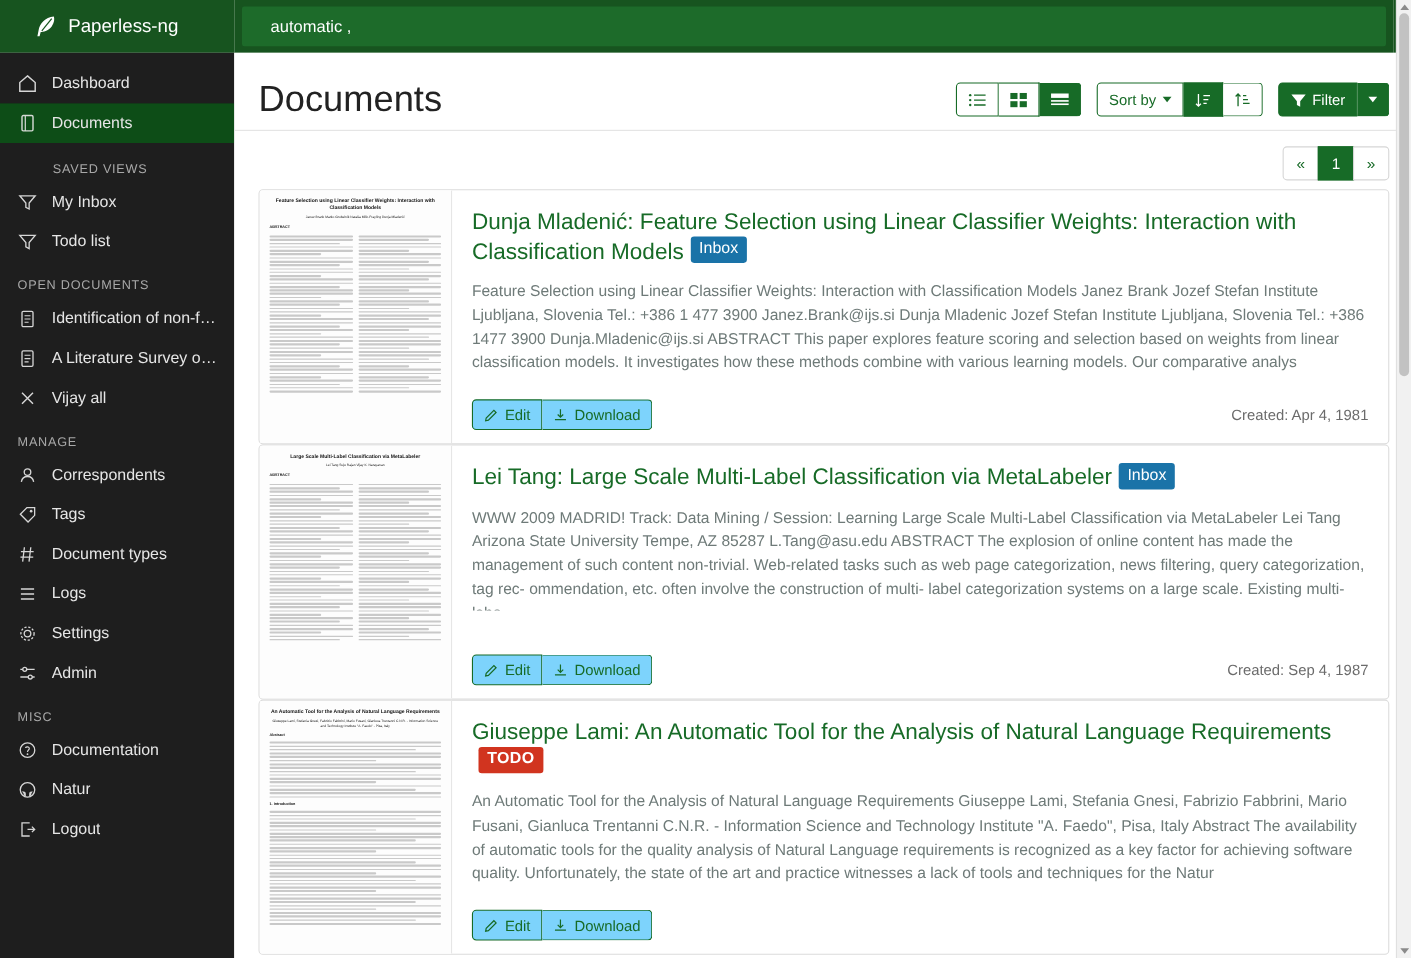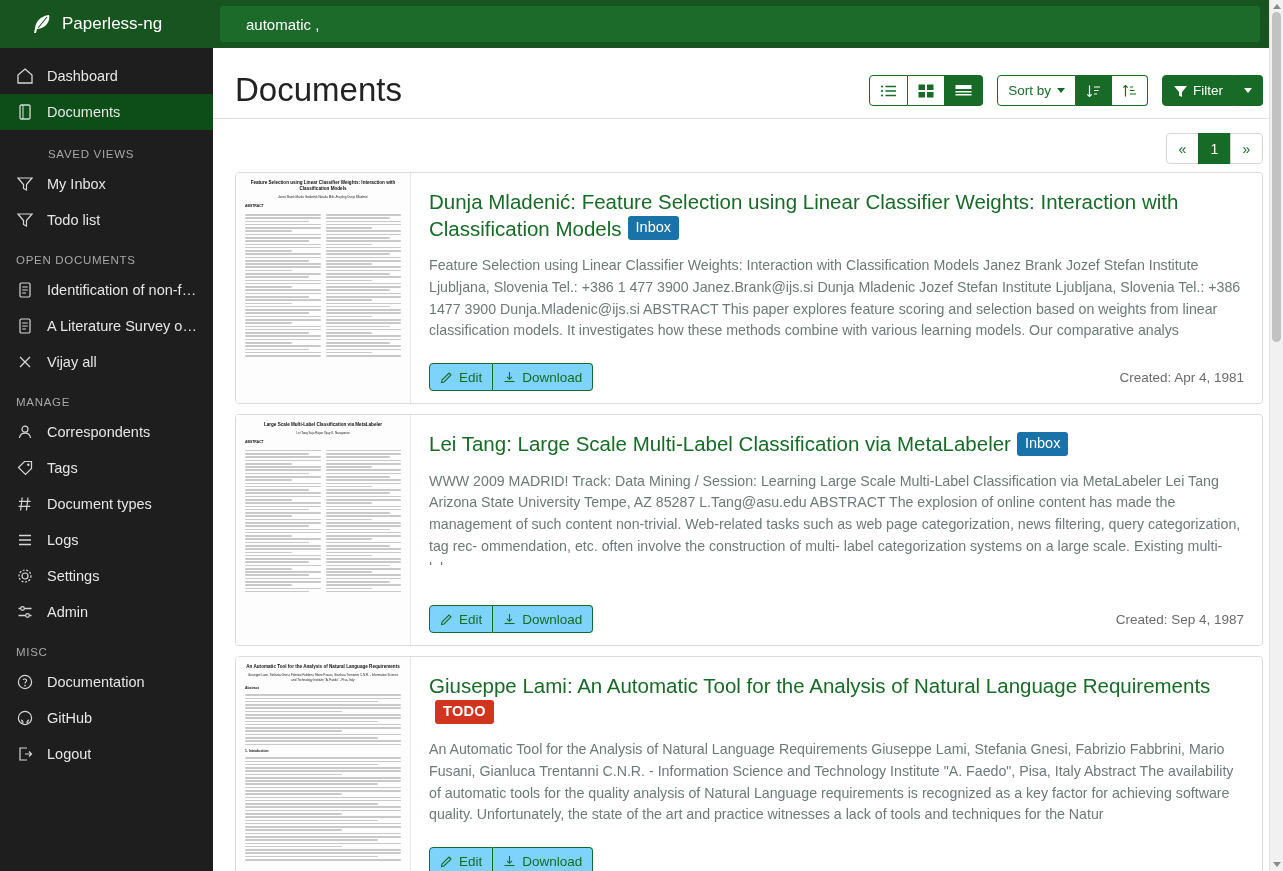--- a/index.html
+++ b/index.html
@@ -97,21 +97,21 @@
     font-size: 14px; cursor: pointer; margin-left: -1px;
   }
   .pager .pg:first-child { border-radius: 4px 0 0 4px; margin-left: 0; }
   .pager .pg:last-child { border-radius: 0 4px 4px 0; }
   .pager .pg.active { background: #176b27; border-color: #176b27; color: #fff; }
 
   
   .doc-list { padding: 0 20px 0 22px; }
   .doc-card {
     display: flex; border: 1px solid #dcdcdc; border-radius: 4px;
-    background: #fff; margin-bottom: 10px; overflow: hidden;
+    background: #fff; overflow: hidden;
     height: 232px; position: relative;
   }
   .thumb {
     width: 175px; flex: 0 0 175px; background: #fff; border-right: 1px solid #e6e6e6;
     overflow: hidden; position: relative;
   }
   .thumb .page {
     position: absolute; inset: 0; background: #fdfdfd; padding: 7px 9px;
     font-size: 2.6px; line-height: 1.5; color: #555; overflow: hidden;
   }
@@ -342,21 +342,21 @@
       <span class="side-label">Documentation</span>
     </div>
 
     <div class="side-item">
       <span class="ico">
         <svg width="18" height="18" viewBox="0 0 18 18">
             <circle cx="9" cy="9" r="6.6" fill="none" stroke="#e6e6e6" stroke-width="1.2"></circle>
             <path d="M6.2 14.3 C6.2 11.8 5.6 11.4 5.1 11 C7.3 11 7 12.4 7 14.6 M11.8 14.3 C11.8 11.4 12.6 11.4 12.9 11 C10.7 11 11 12.4 11 14.6" fill="none" stroke="#e6e6e6" stroke-width="1"></path>
           </svg>
       </span>
-      <span class="side-label">GitHub</span>
+      <span class="side-label">Natur</span>
     </div>
 
     <div class="side-item">
       <span class="ico">
         <svg width="18" height="18" viewBox="0 0 18 18">
             <path d="M11 3 H4 V15 H11" fill="none" stroke="#e6e6e6" stroke-width="1.2"></path>
             <path d="M9 9 H15.5 M13 6.5 L15.5 9 L13 11.5" fill="none" stroke="#e6e6e6" stroke-width="1.2"></path>
           </svg>
       </span>
       <span class="side-label">Logout</span>

